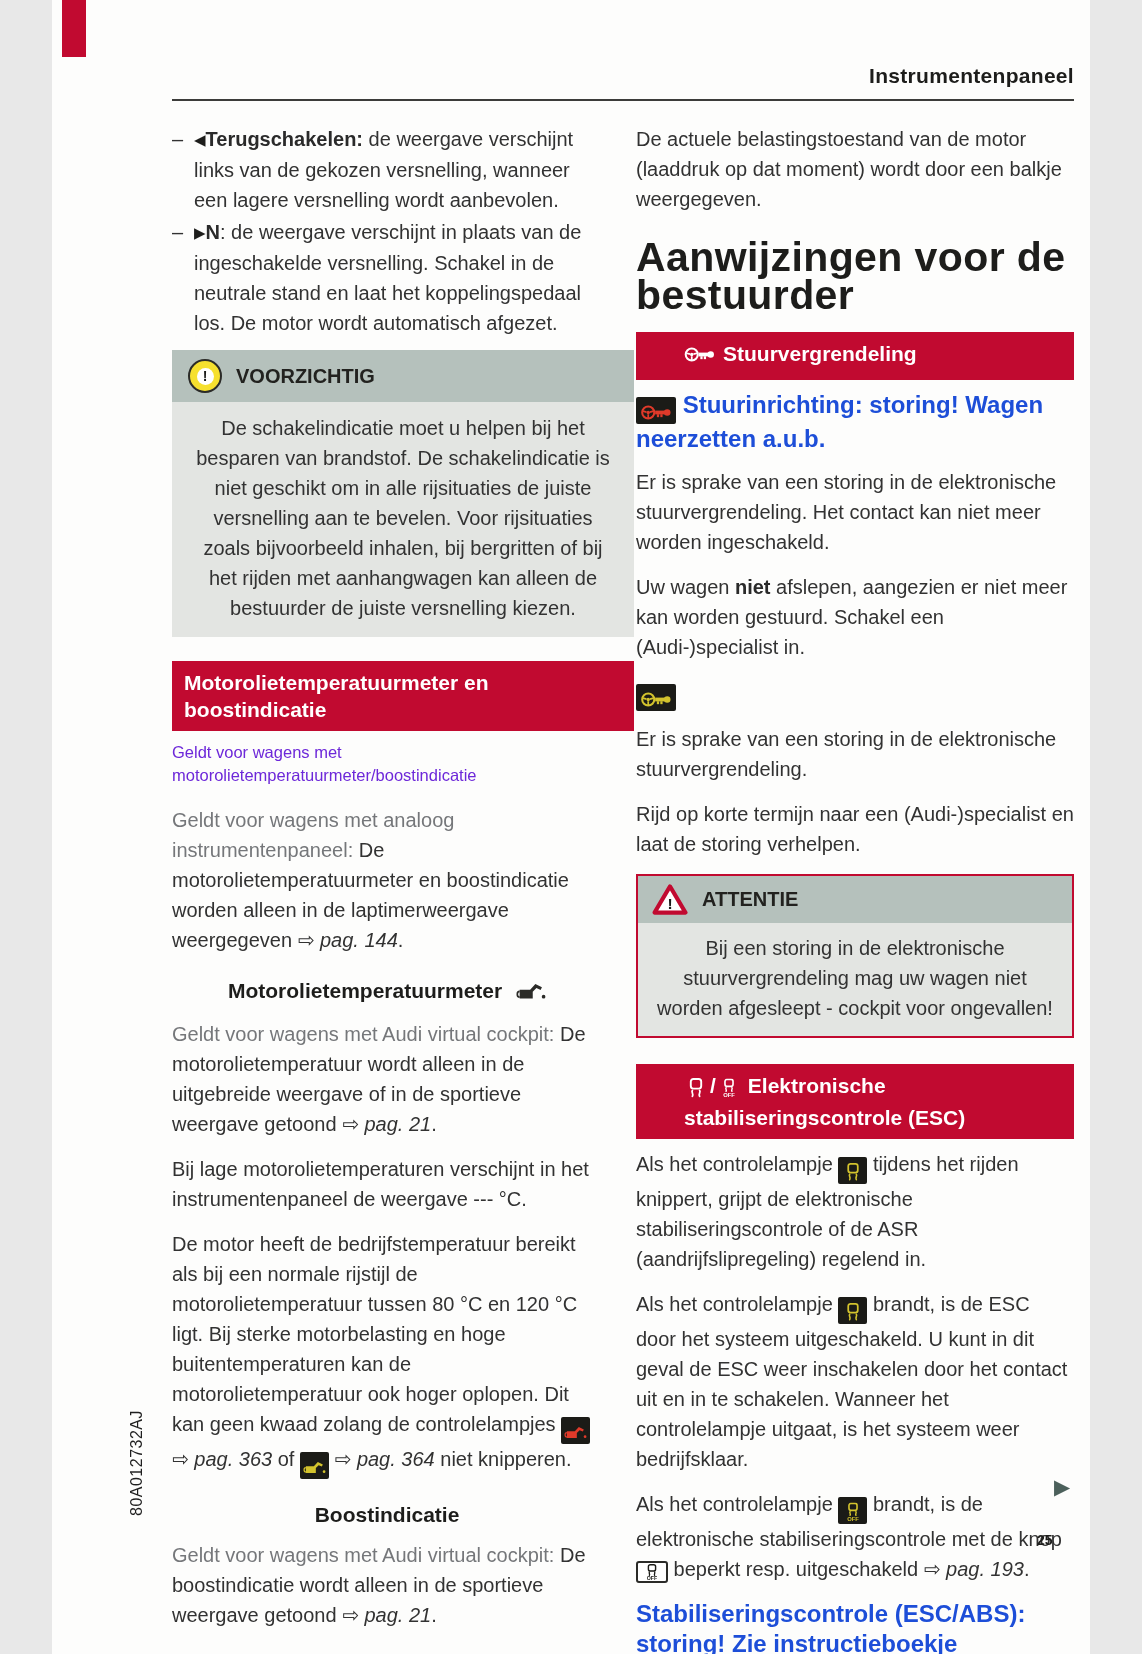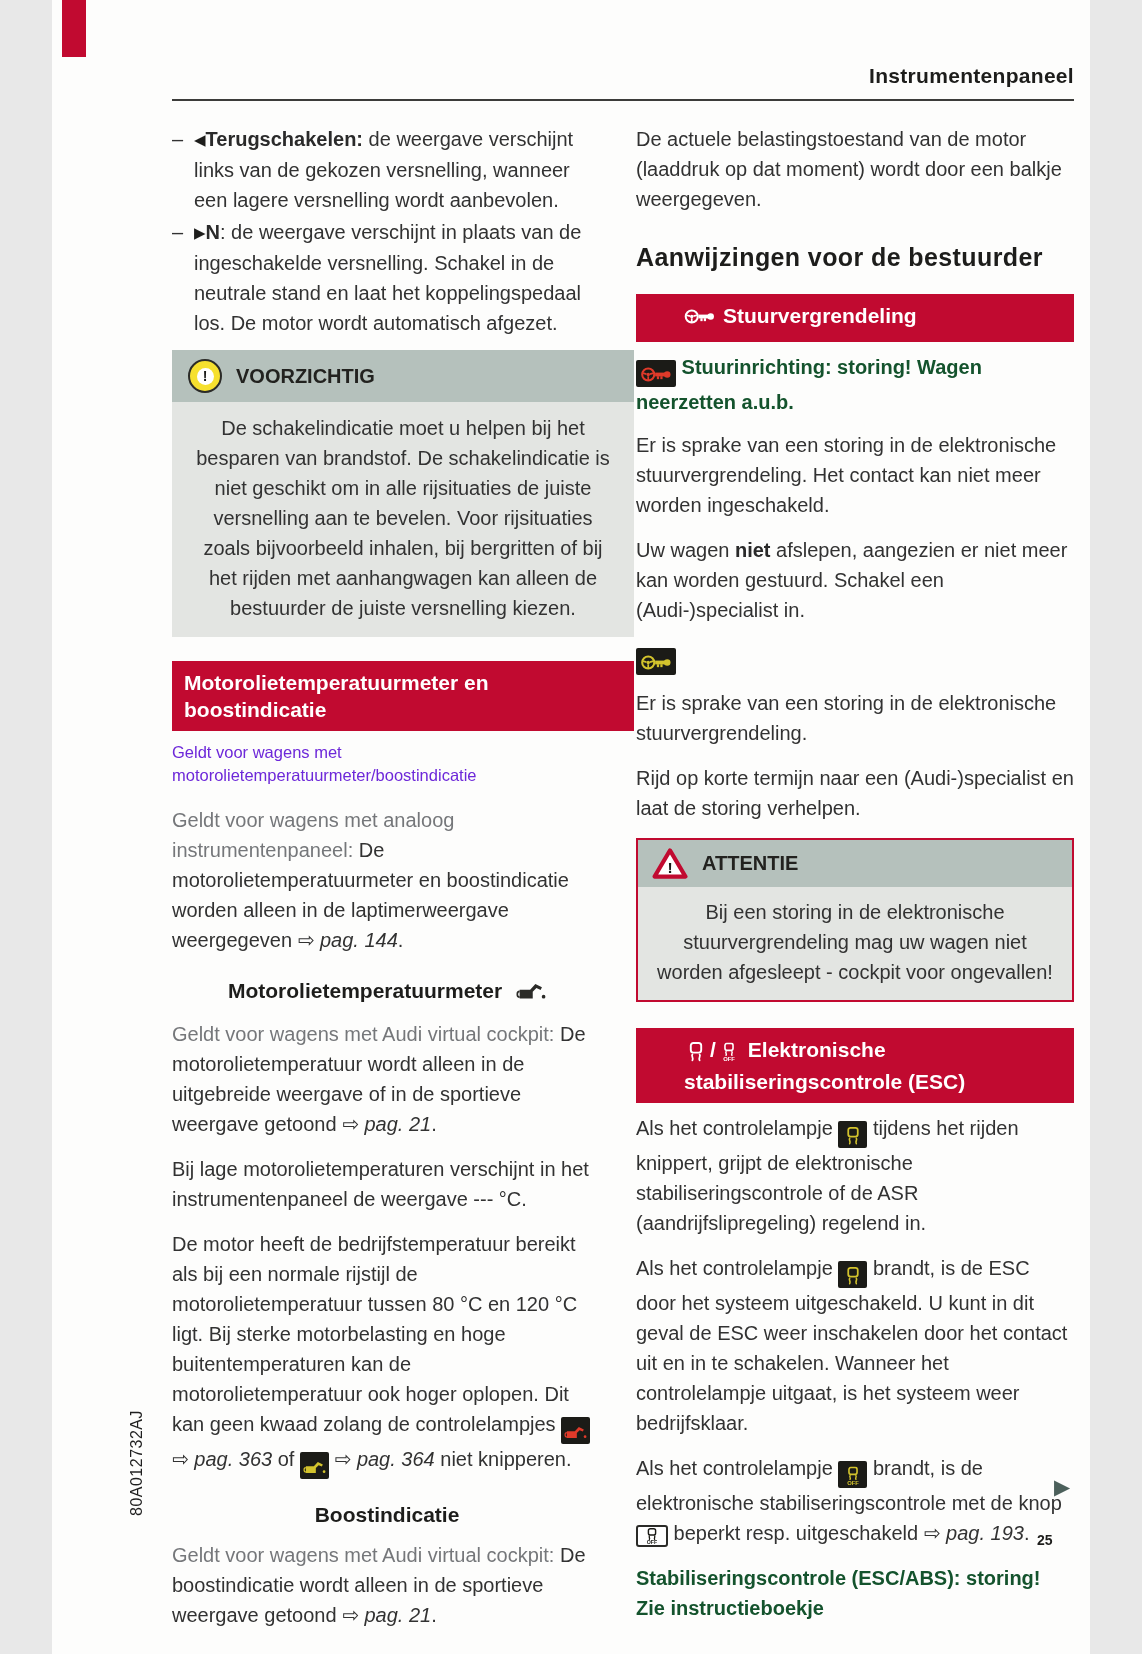--- a/index.html
+++ b/index.html
@@ -33,22 +33,22 @@
         display:flex;align-items:center;justify-content:center;flex:none;}
   .circ-in{width:17px;height:17px;border-radius:50%;background:#fff;display:flex;align-items:center;
         justify-content:center;font-size:14px;font-weight:bold;color:#1a1a18;line-height:1;}
   
   .section-bar{background:#c10a30;color:#fff;font-weight:bold;font-size:21px;line-height:27px;
         padding:8px 12px;margin:14px 0 10px;box-sizing:border-box;}
   .col-left .section-bar{width:462px;padding-right:28px;}
   .col-right .section-bar{width:438px;padding-left:48px;}
   .section-note{font-size:16.5px;line-height:23px;color:#6d28d9;margin:0 0 18px;}
   .subhead{font-size:21px;font-weight:bold;color:#1d1d1b;margin:24px 0 13px;text-align:center;}
-  .h1{font-size:25px;line-height:38px;font-weight:bold;color:#1d1d1b;letter-spacing:.4px;margin:24px 0 18px;}
-  .msg-title{font-size:20px;line-height:30px;font-weight:bold;color:#14532d;margin:0 0 13px;}
+  .h1{font-size:41px;line-height:38px;font-weight:bold;color:#1d1d1b;letter-spacing:.4px;margin:24px 0 18px;}
+  .msg-title{font-size:24px;line-height:30px;font-weight:bold;color:#1d4ed8;margin:0 0 13px;}
   
   .tile{display:inline-block;width:29px;height:27px;background:#1b1b17;border-radius:2px;
         vertical-align:-6px;text-align:center;line-height:27px;}
   .tile svg{vertical-align:middle;}
   .bar-ic{display:inline-block;vertical-align:-5px;margin-right:8px;}
   .bar-ic svg{vertical-align:top;}
   .esc-sep{font-weight:bold;}
   .btn-icon{display:inline-block;background:#fff;border:2px solid #2b2b28;border-radius:3px;
         padding:1px 4px 0;vertical-align:-5px;line-height:0;}
   .oil-inline{display:inline-block;vertical-align:-3px;margin-left:8px;color:#2b2b28;}

